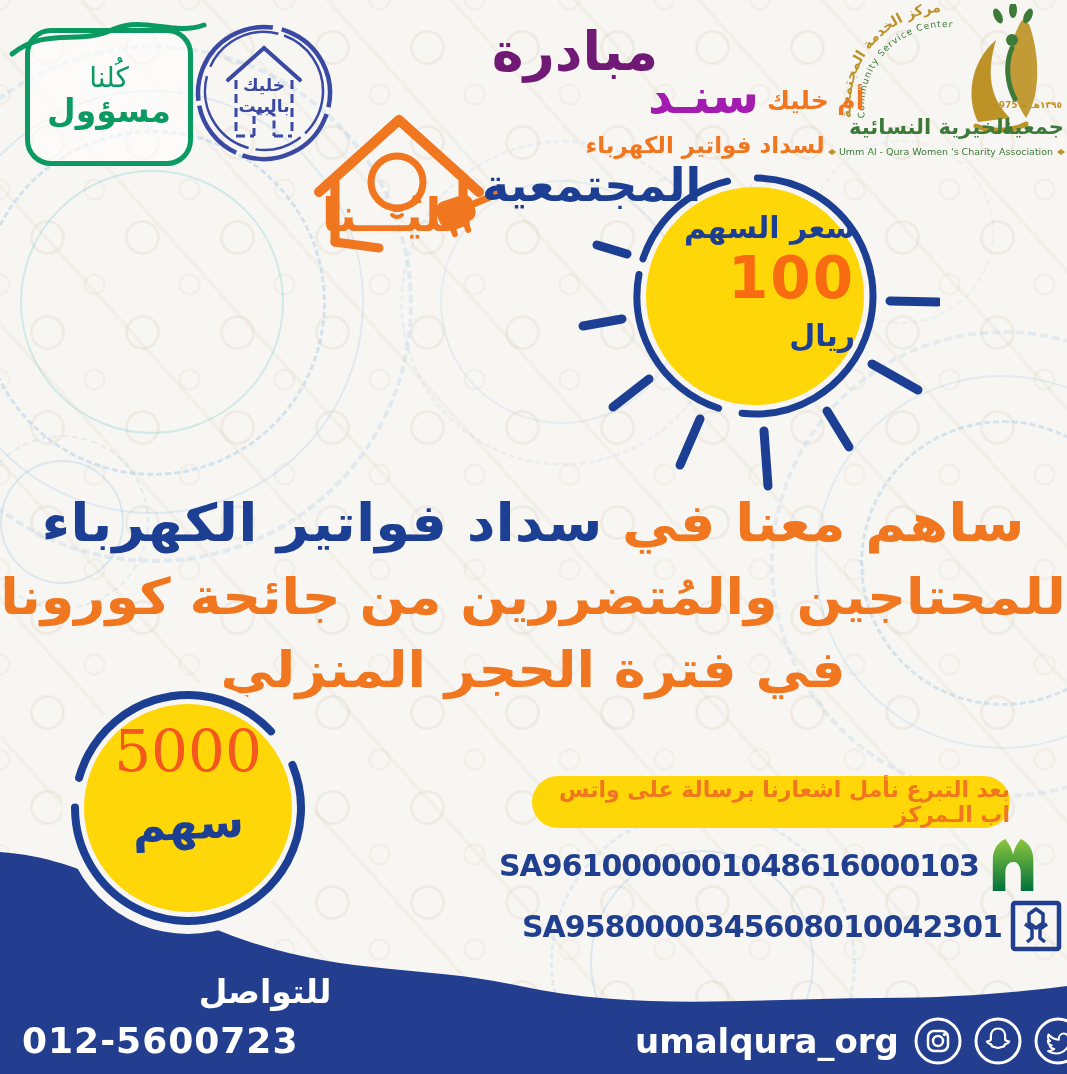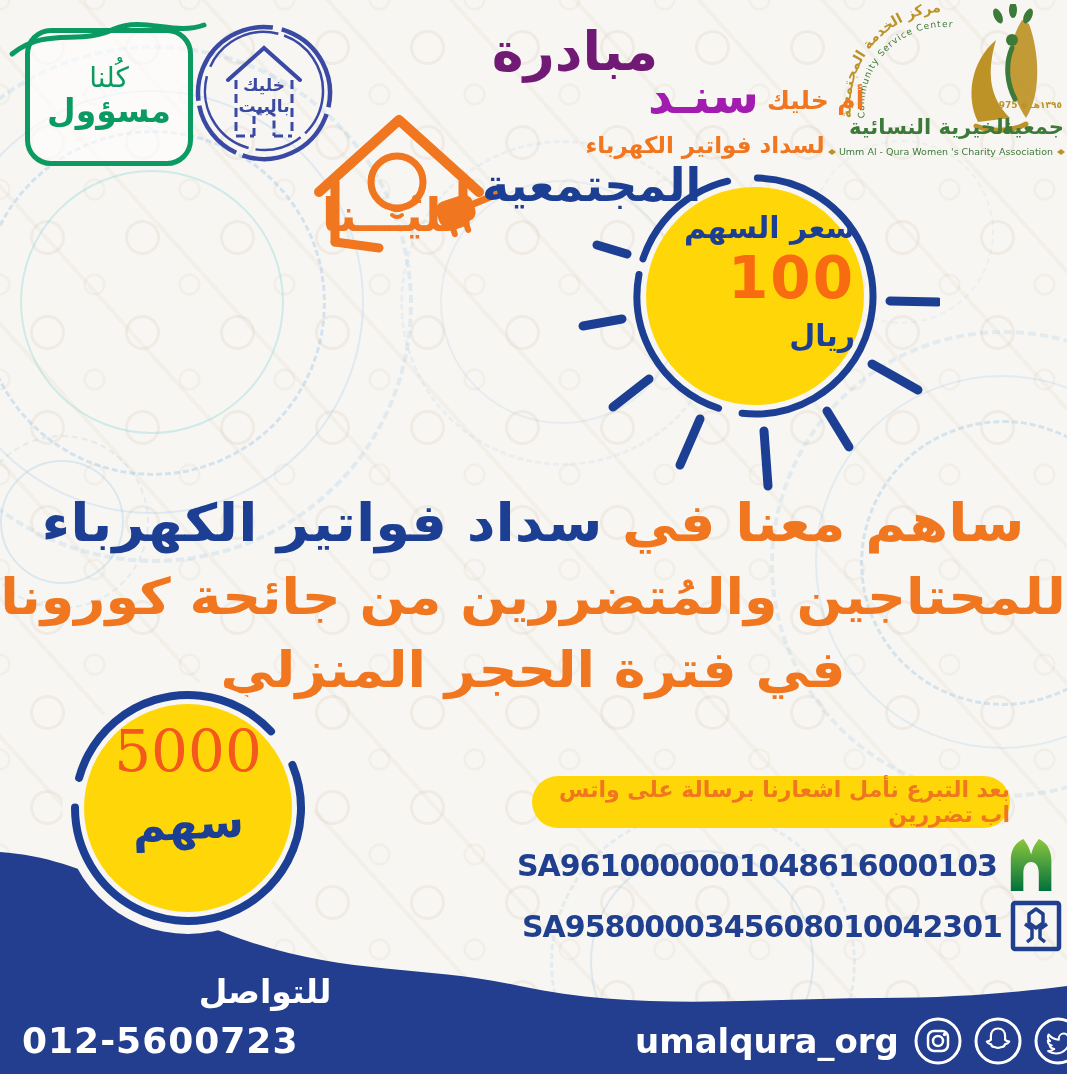--- a/index.html
+++ b/index.html
@@ -59,21 +59,21 @@
   .shares-text{position:absolute;left:68px;top:722px;width:240px;text-align:center;z-index:6;}
   .shares-text .val{font-family:"DejaVu Serif","Liberation Serif",serif;font-size:58px;color:#f4581c;line-height:1;}
   .shares-text .unit{font-size:46px;font-weight:bold;color:#1c3f94;margin-top:16px;transform:rotate(-3deg);}
 
   .pill{position:absolute;left:532px;top:776px;width:478px;height:52px;border-radius:27px;
     background:#ffd708;display:flex;align-items:center;justify-content:center;z-index:4;}
   .pill span{font-size:22px;font-weight:bold;color:#f0761f;direction:rtl;}
 
   .iban-row{position:absolute;display:flex;align-items:center;justify-content:flex-end;gap:7px;z-index:4;direction:ltr;}
   .iban-row .num{font-size:30px;font-weight:bold;color:#20408f;letter-spacing:-1px;}
-  .iban1{left:470px;top:834px;width:592px;height:62px;}
+  .iban1{left:452px;top:834px;width:592px;height:62px;}
   .iban2{left:485px;top:896px;width:578px;height:60px;}
 
   .contact-label{position:absolute;left:165px;top:972px;width:200px;text-align:center;
     font-size:33px;font-weight:bold;color:#ffffff;z-index:5;}
   .phones{position:absolute;left:22px;top:1020px;display:flex;gap:22px;direction:ltr;z-index:5;flex-direction:column;}
   .phones span{font-size:36px;font-weight:bold;color:#ffffff;letter-spacing:1px;}
   .social{position:absolute;left:635px;top:1016px;display:flex;align-items:center;gap:10px;z-index:5;direction:ltr;}
   .social .handle{font-size:34px;font-weight:bold;color:#ffffff;margin-right:4px;}
   .soc{width:50px;height:50px;}
 </style>
@@ -214,21 +214,21 @@
     <circle cx="128" cy="128" r="126" fill="#f8f6f2"></circle>
     <circle cx="128" cy="128" r="113" fill="none" stroke="#1c3f94" stroke-width="8" stroke-linecap="round" stroke-dasharray="300 30 240 40" transform="rotate(28 128 128)"></circle>
     <circle cx="128" cy="128" r="104" fill="#ffd708"></circle>
   </svg>
   <div class="shares-text">
     <div class="val">5000</div>
     <div class="unit ar">سهم</div>
   </div>
 
   <div class="pill">
-    <span>بعد التبرع نأمل اشعارنا برسالة على واتس اب تضررين</span>
+    <span>بعد التبرع نأمل اشعارنا برسالة على واتس اب الـمركز</span>
   </div>
 
   <div class="iban-row iban1">
     <span class="num">SA9610000001048616000103</span>
     <svg class="layer" style="position:static;" width="58" height="56" viewBox="0 0 60 58">
       <defs>
         <linearGradient id="ncbg" x1="0" y1="0" x2="0" y2="1">
           <stop offset="0" stop-color="#8cc63e"></stop>
             <stop offset="1" stop-color="#00713c"></stop>
         </linearGradient>

